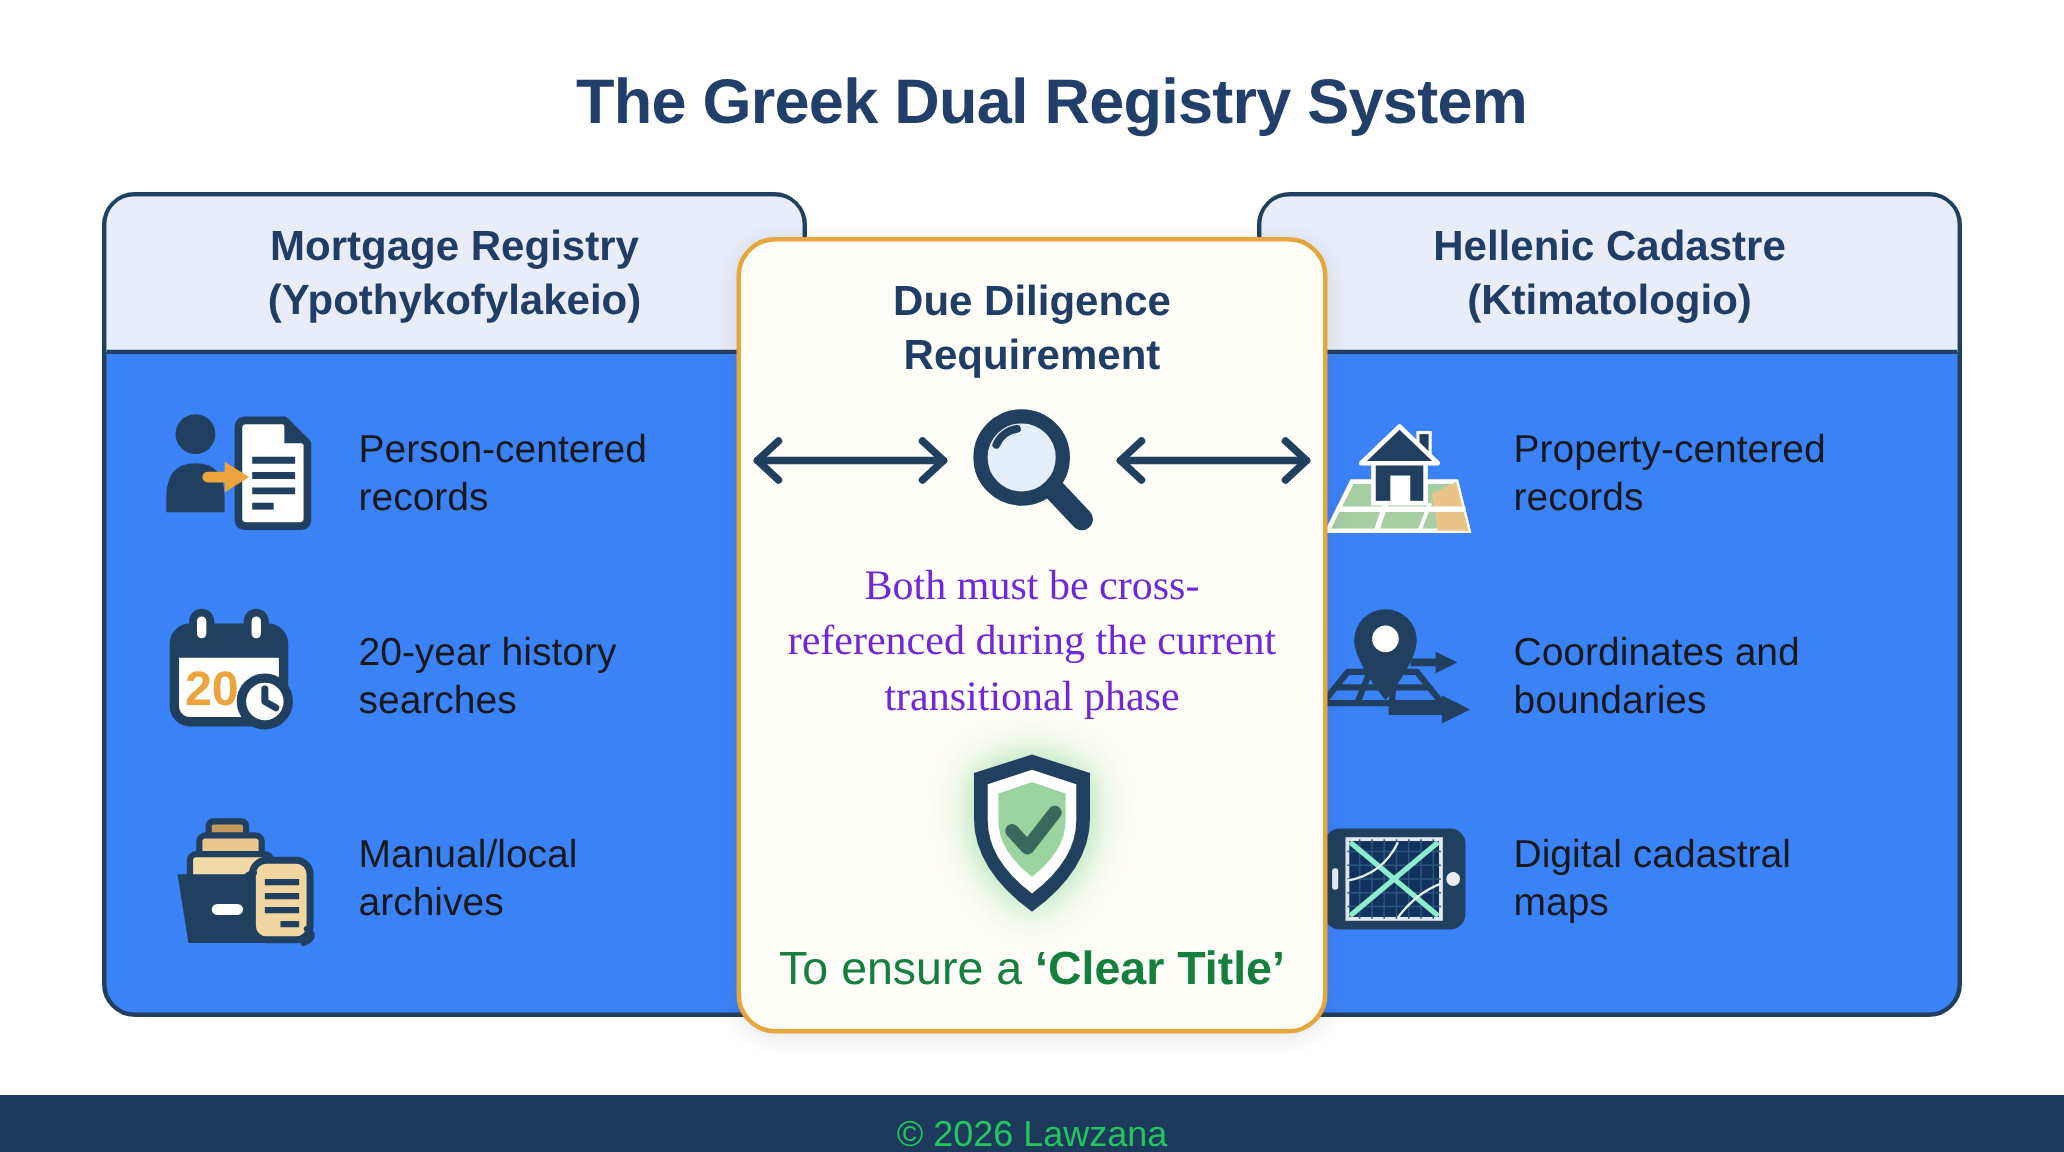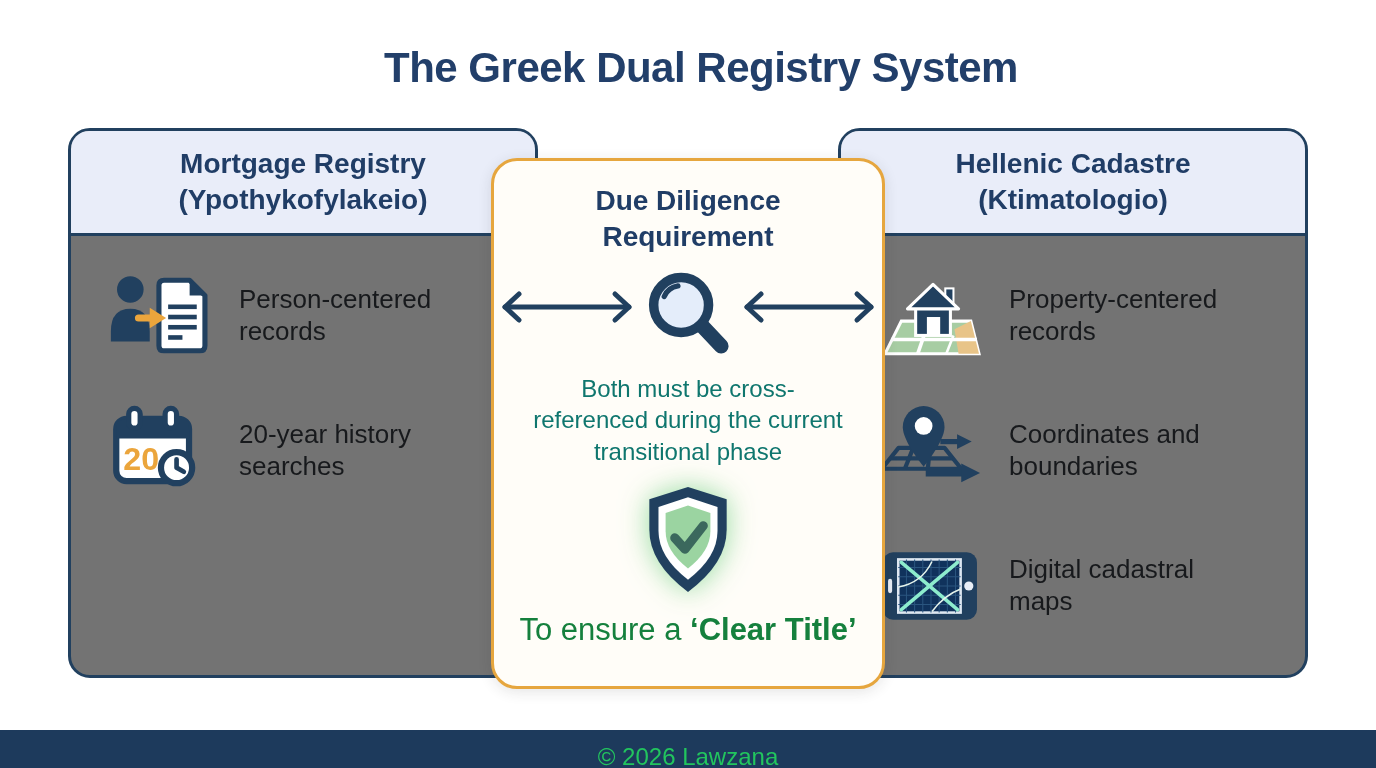--- a/index.html
+++ b/index.html
@@ -7,21 +7,21 @@
   .canvas { position:relative; width:1376px; height:768px; background:#ffffff; overflow:hidden; }
 
   .main-title {
     position:absolute; top:44px; left:13px; width:100%;
     text-align:center; font-size:42px; font-weight:700;
     color:#223f6a; letter-spacing:-0.5px;
   }
 
   .panel {
     position:absolute; top:128px; width:470px; height:550px;
-    background:#737373; border:3px solid #21405f; border-radius:22px;
+    background:#3b82f6; border:3px solid #21405f; border-radius:22px;
     box-sizing:border-box;
   }
   .panel-left { left:68px; }
   .panel-right { left:838px; }
 
   .panel-header {
     height:102px; background:#e9edf9; border-bottom:3px solid #21405f;
     border-radius:18px 18px 0 0;
     display:flex; align-items:center; justify-content:center;
     text-align:center; font-size:28px; font-weight:700; color:#203d66;
@@ -42,22 +42,22 @@
   .center-title {
     margin-top:22px; text-align:center; font-size:28px; font-weight:700;
     color:#203d66; line-height:1.3; white-space:pre-line;
   }
   .arrow-row {
     width:100%; display:flex; justify-content:space-between; align-items:flex-start;
     margin-top:12px; padding:0 2px; box-sizing:border-box;
   }
   .arrow-svg { margin-top:21px; }
   .center-text {
-    margin-top:10px; font-size:24px; color:#0f766e; text-align:center;
-    line-height:1.32; white-space:pre-line;
+    margin-top:10px; font-size:28px; color:#6d28d9; text-align:center;
+    line-height:1.32; white-space:pre-line;font-family:Liberation Serif, serif;
   }
   .shield-wrap { margin-top:16px; filter:drop-shadow(0 0 14px rgba(138,216,150,.9)); line-height:0; }
   .center-conclusion { margin-top:14px; font-size:31px; color:#15803d; }
   .center-conclusion .bold { font-weight:700; }
 
   .footer-bar {
     position:absolute; left:0; top:730px; width:100%; height:53px;
     background:#1d3a5c; display:flex; align-items:center; justify-content:center;
     color:#22c55e; font-size:24px;
   }
@@ -102,20 +102,40 @@
             <rect x="53" y="4" width="11" height="19" rx="5.5" fill="#ffffff" stroke="#21405f" stroke-width="5"></rect>
             <text x="30" y="63" font-size="31" font-weight="700" fill="#eba53c" text-anchor="middle" font-family="Liberation Sans, sans-serif">20</text>
             <circle cx="64" cy="61" r="15" fill="#ffffff" stroke="#21405f" stroke-width="6"></circle>
             <path d="M64 53 V61 L71 65" stroke="#21405f" stroke-width="4.5" fill="none" stroke-linecap="round" stroke-linejoin="round"></path>
           </svg>
         </div>
         <div class="row-label">20-year history
 searches</div>
       </div>
 
+      <div class="row">
+        <div class="row-icon">
+          <svg width="104" height="94" viewBox="0 0 100 90">
+            <rect x="28" y="8" width="24" height="12" rx="3" fill="#c49a5e" stroke="#21405f" stroke-width="4"></rect>
+            <rect x="22" y="17" width="40" height="15" rx="4" fill="#e9c88f" stroke="#21405f" stroke-width="4"></rect>
+            <rect x="16" y="29" width="52" height="17" rx="4" fill="#f2d9a8" stroke="#21405f" stroke-width="4"></rect>
+            <path d="M8 42 H74 L67 86 H15 Z" fill="#21405f"></path>
+            <rect x="30" y="61" width="20" height="7" rx="3.5" fill="#ffffff"></rect>
+            <rect x="56" y="33" width="37" height="51" rx="9" fill="#f2d6a2" stroke="#21405f" stroke-width="4.5"></rect>
+            <path d="M57 41 q-8 2 -6 11" stroke="#21405f" stroke-width="4" fill="none" stroke-linecap="round"></path>
+            <path d="M91 77 q7 5 -2 9" stroke="#21405f" stroke-width="4" fill="none" stroke-linecap="round"></path>
+            <line x1="64" y1="47" x2="86" y2="47" stroke="#21405f" stroke-width="4"></line>
+            <line x1="64" y1="56" x2="86" y2="56" stroke="#21405f" stroke-width="4"></line>
+            <line x1="64" y1="65" x2="86" y2="65" stroke="#21405f" stroke-width="4"></line>
+            <line x1="74" y1="74" x2="86" y2="74" stroke="#21405f" stroke-width="4"></line>
+          </svg>
+        </div>
+        <div class="row-label">Manual/local
+archives</div>
+      </div>
 
     </div>
   </div>
 
   <div class="panel panel-right">
     <div class="panel-header">Hellenic Cadastre
 (Ktimatologio)</div>
     <div class="panel-body">
 
       <div class="row">

